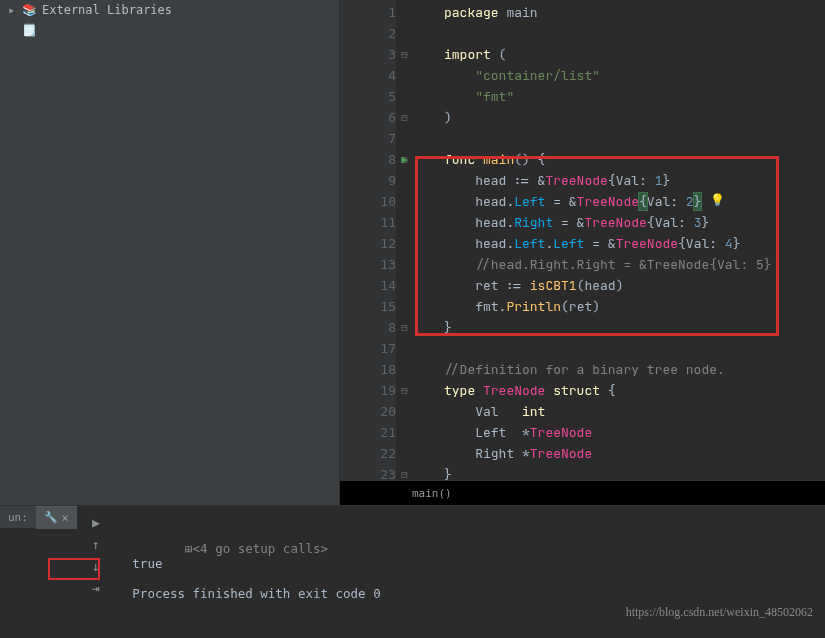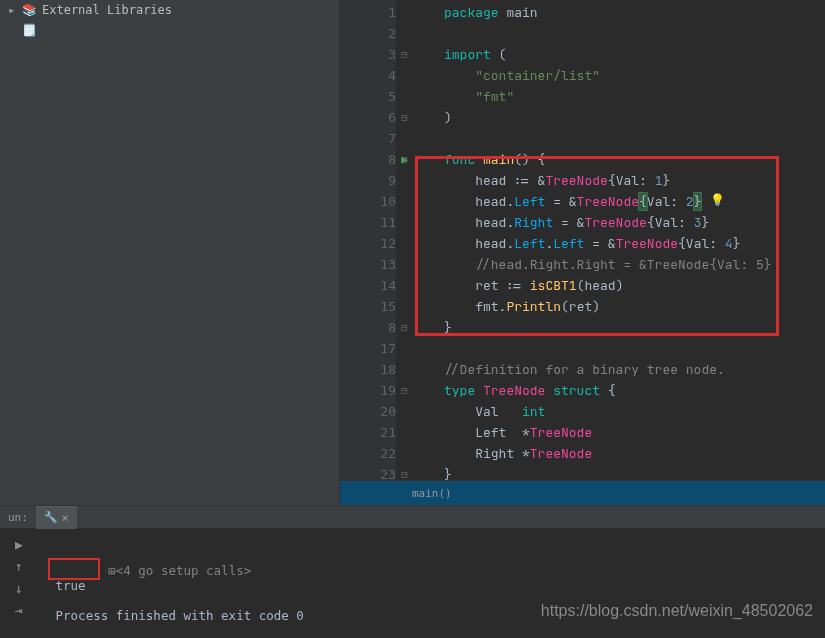--- a/index.html
+++ b/index.html
@@ -11,45 +11,45 @@
 .tree-row .arrow{width:8px;display:inline-block;color:#999}
 .tree-icon{width:14px;text-align:center}
 .editor-wrap{flex:1;display:flex;flex-direction:column;background:#2b2b2b;position:relative}
 .code-area{flex:1;display:flex;overflow:hidden;position:relative}
 .gutter{width:56px;background:#313335;color:#606366;text-align:right;padding-right:8px;font-family:Consolas,monospace;font-size:13px;line-height:21px;padding-top:2px;position:relative}
 .gutter .ln{height:21px}
 .fold-col{position:absolute;left:56px;top:0;width:24px;height:100%;background:#2b2b2b}
 .fold-col .glyph{position:absolute;left:3px;width:11px;text-align:center;color:#606366;font-size:11px}
 .run-gutter{position:absolute;left:68px;width:14px;color:#499c54;font-size:11px}
 .code{flex:1;padding-left:40px;font-family:Consolas,"JetBrains Mono",monospace;font-size:13px;line-height:21px;color:#a9b7c6;white-space:pre;position:relative;padding-top:2px}
-.k{color:#14b8a6}
+.k{color:#fef9c3}
 .s{color:#6a8759}
 .t{color:#a9b7c6}
 .ty{color:#ec4899}
 .n{color:#6897bb}
 .c{color:#808080}
 .fn{color:#ffc66d}
 .field{color:#0ea5e9}
 .cb{color:#a9b7c6}
 .hl{background:#32593d;outline:1px solid #3c704a}
 .redbox{position:absolute;border:3px solid #d32f2f;z-index:5}
 .box-main{left:415px;top:156px;width:358px;height:174px}
-.breadcrumb{height:24px;background:#0c4a6e;border-top:1px solid #323232;font-size:11px;color:#999;display:flex;align-items:center;padding-left:72px}
-.bottom{height:132px;background:#2b2b2b;border-top:1px solid #323232;display:flex;flex-direction:column}
+.breadcrumb{height:24px;background:#000000;border-top:1px solid #323232;font-size:11px;color:#999;display:flex;align-items:center;padding-left:72px}
+.bottom{height:132px;background:#2b2b2b;border-top:1px solid #323232;display:flex;flex-direction:row}
 .run-tabs{height:22px;background:#3c3f41;display:flex;align-items:center;font-size:11px;color:#bbb}
 .run-tabs .label{padding:0 8px;color:#999}
 .run-tabs .tab{display:flex;align-items:center;gap:4px;height:22px;padding:0 8px;background:#4e5254;border-top:1px solid #5a5d5f}
 .run-body{flex:1;display:flex}
 .run-icons{width:38px;display:flex;flex-direction:column;align-items:center;padding-top:6px}
 .run-icons .ic{width:20px;height:20px;display:flex;align-items:center;justify-content:center;color:#8a8f93;font-size:13px;margin-bottom:2px}
 .console{flex:1;font-family:Consolas,monospace;font-size:12.5px;color:#a9b7c6;padding:20px 10px;white-space:pre;position:relative}
 .console .setup{color:#808080}
 .red-sm{position:absolute;border:2px solid #d32f2f}
 .true-box{left:48px;top:558px;width:48px;height:18px}
-.watermark{position:absolute;right:12px;bottom:18px;color:#888;font-size:16px;font-family:Liberation Sans, sans-serif}
+.watermark{position:absolute;right:12px;bottom:18px;color:#888;font-size:12px;font-family:Liberation Serif, serif}
 .close-x{color:#999;font-size:12px;cursor:pointer}
 .play{color:#499c54}
 .bulb{position:absolute;left:370px;top:193px;color:#d9a73d;font-size:12px;z-index:4}
 </style>
 </head>
 <body>
 
 <div class="app">
   <div class="top">
     <div class="sidebar">

